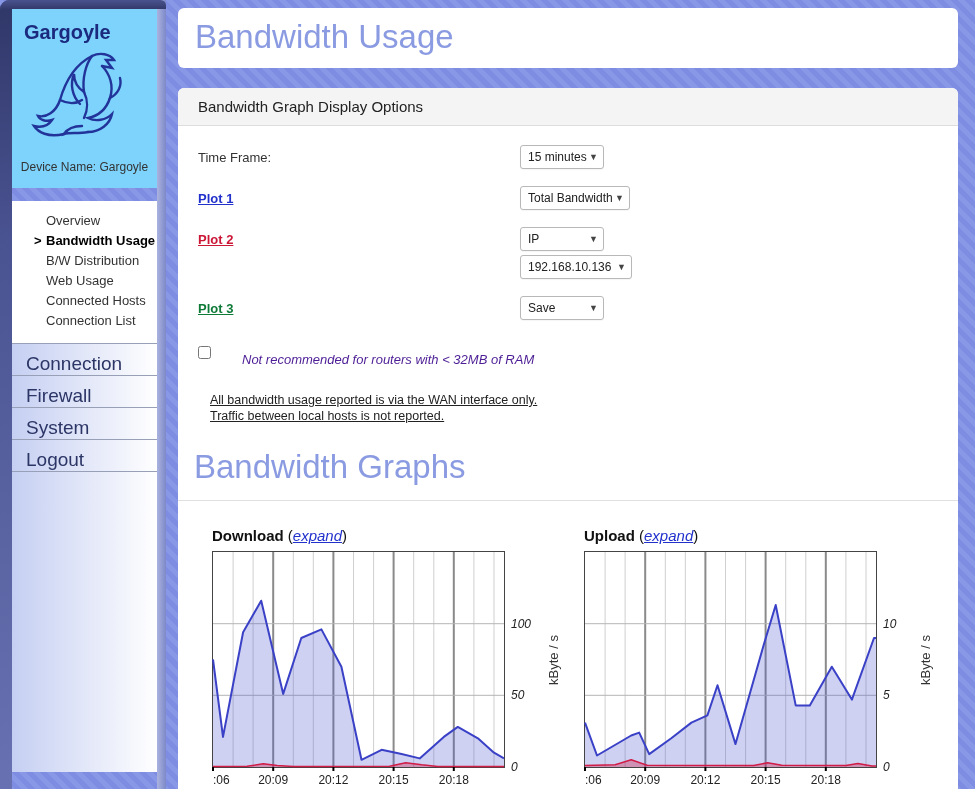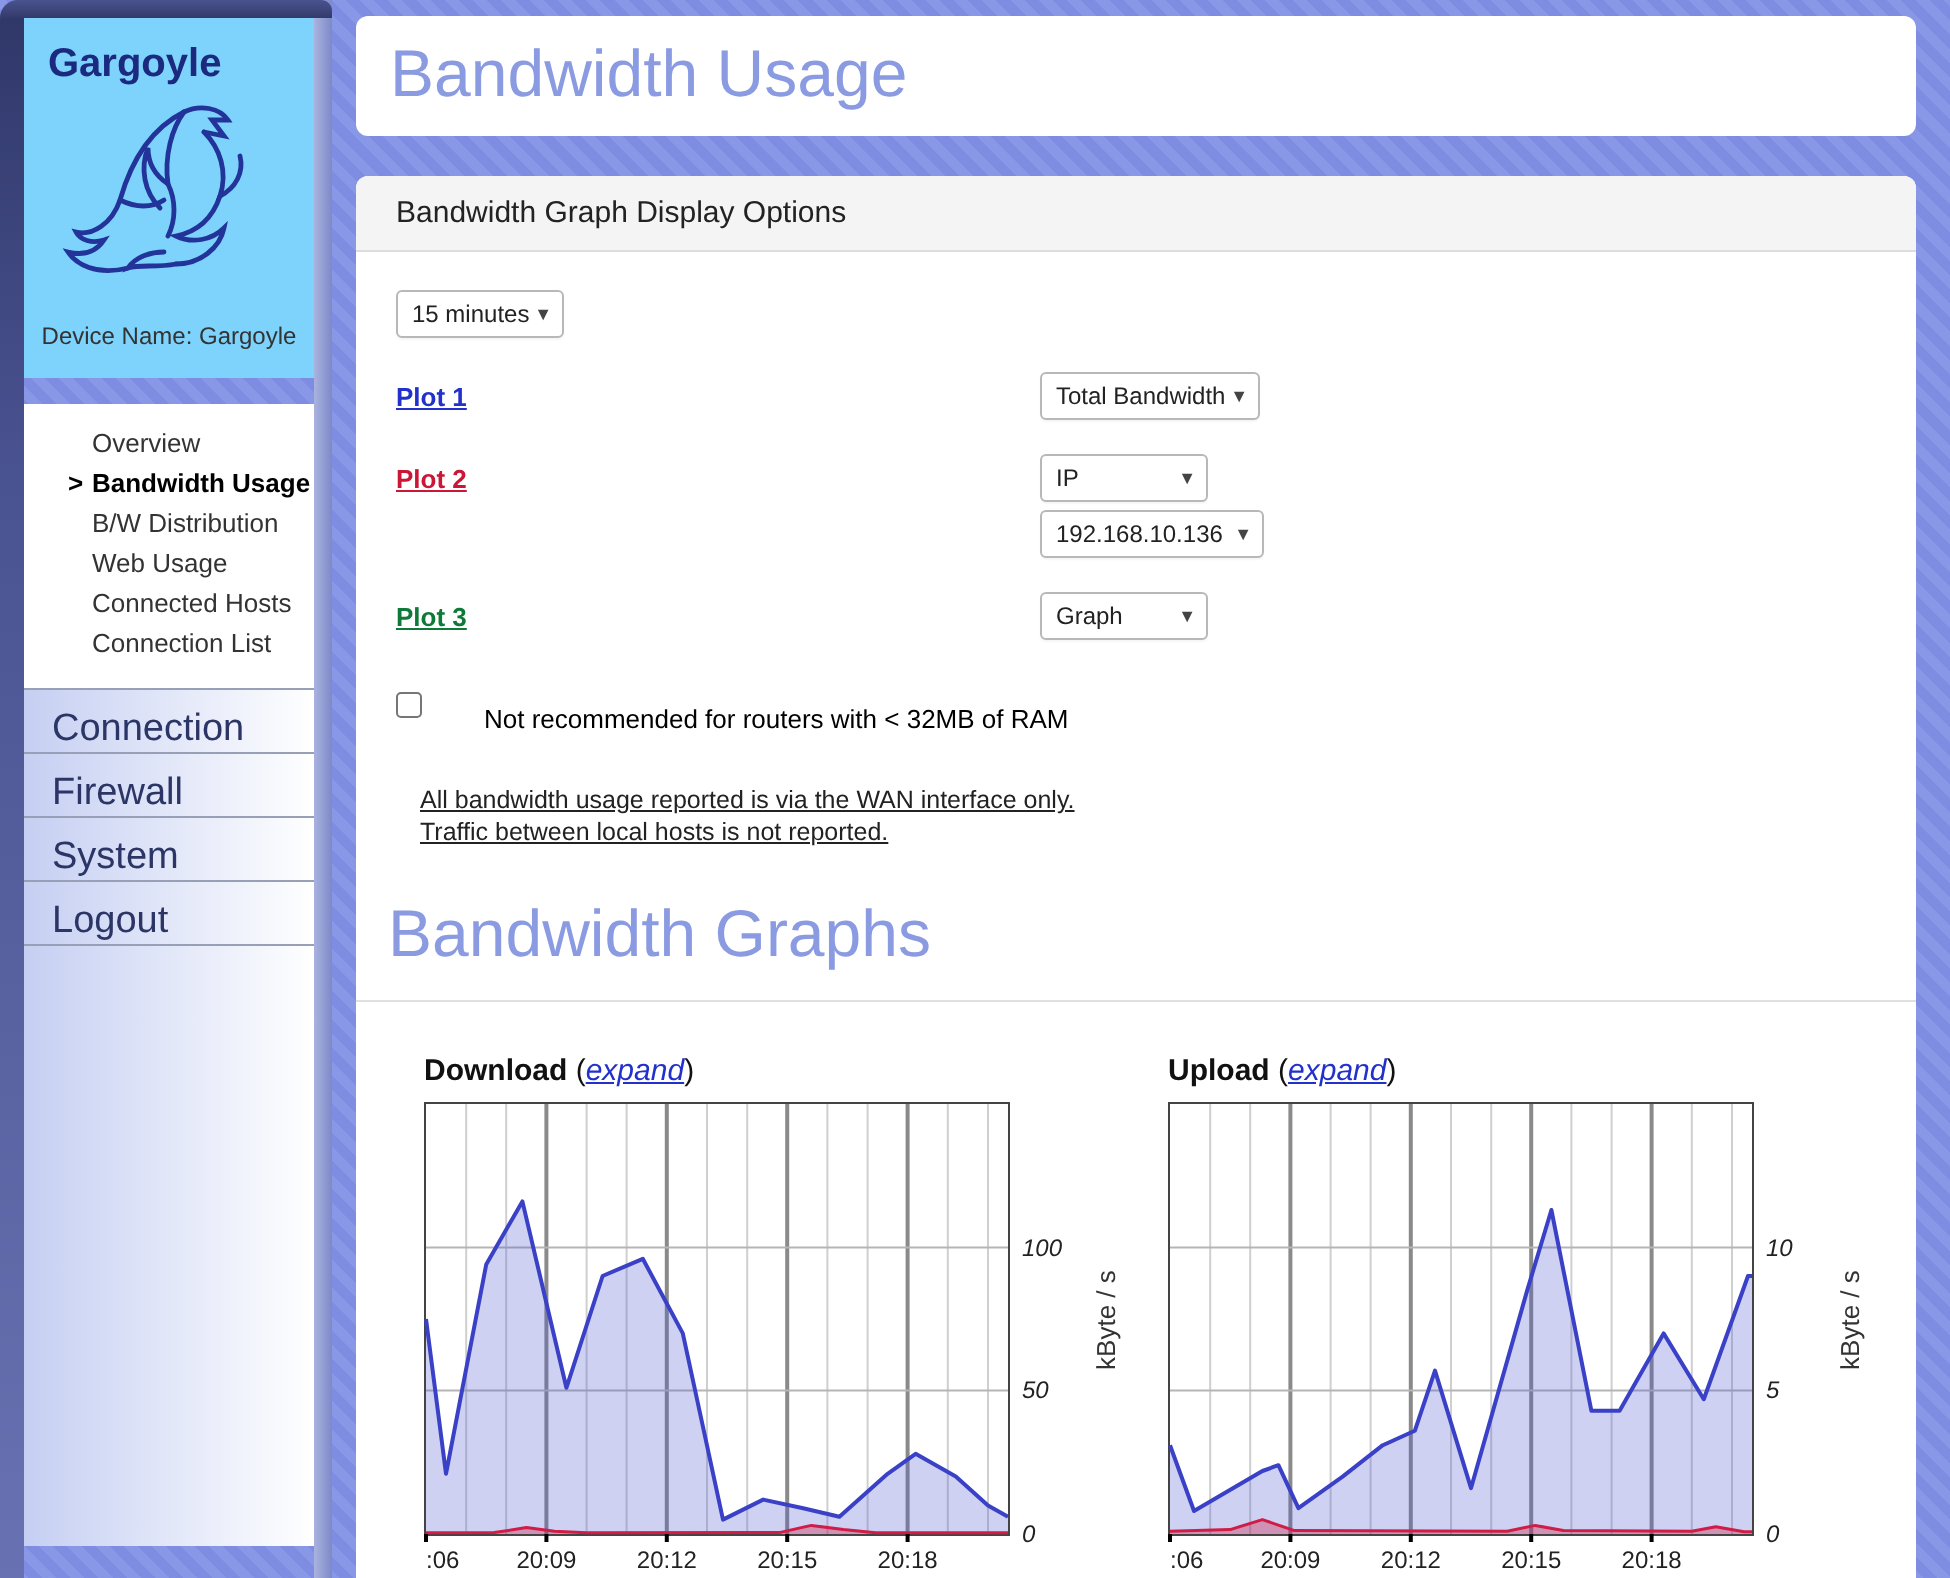--- a/index.html
+++ b/index.html
@@ -56,21 +56,21 @@
   .select-stack { display: flex; flex-direction: column; gap: 4px; }
   .fake-select { position: relative; height: 24px; border: 1px solid #b8b8b8; border-radius: 3px;
     background: #fff; font-size: 12px; color: #222; padding: 4px 18px 12px 7px; cursor: pointer;
     box-shadow: 0 1px 1px rgba(0,0,0,0.04); white-space: nowrap; }
   .fake-select .arrow { position: absolute; right: 5px; top: 6px; font-size: 9px; color: #444; }
 
   .checkbox-row { display: flex; margin: 24px 0 0 0; }
   .checkbox-row input { width: 13px; height: 13px; margin: 2px 0 0 0; }
   .checkbox-texts { margin-left: 31px; }
   .checkbox-label { font-size: 13px; color: #222; }
-  .checkbox-note { font-size: 13px; color: #000000; margin-top: 8px; }
+  .checkbox-note { font-size: 13px; color: #4c1d95; font-style: italic; margin-top: 8px; }
 
   .wan-notice { margin: 25px 0 0 12px; font-size: 12.5px; color: #222; line-height: 16px; text-decoration: underline; }
 
   .graphs-heading { font-size: 33px; font-weight: normal; color: #8b9be2; margin: 24px 0 0 16px; }
   .divider { border: none; border-top: 1px solid #e0e0e0; margin-top: 14px; }
 
   .charts-row { display: flex; padding: 26px 0 0 34px; }
   .chart { width: 372px; }
   .chart-title { font-size: 15px; color: #111; margin-bottom: 7px; }
   .chart-title .ct-name { font-weight: bold; }
@@ -134,20 +134,21 @@
 
 <div class="header-box">
   <div class="page-title">Bandwidth Usage</div>
 </div>
 
 <div class="main-panel">
   <div class="panel-header">Bandwidth Graph Display Options</div>
 
   <div class="form-area">
     <div class="form-row">
+      <div class="form-label">Time Frame:</div>
       <div class="select-stack">
         <div class="fake-select" style="width:84px">
           <span>15 minutes</span>
           <span class="arrow">▼</span>
         </div>
       </div>
     </div>
 
     <div id="plot-rows">
         <div class="form-row">
@@ -159,21 +160,21 @@
         <div class="form-row">
           <div class="form-label"><a class="plot-link" style="color: rgb(204, 22, 54);">Plot 2</a></div>
           <div class="select-stack">
             <div class="fake-select" style="width: 84px;"><span>IP</span><span class="arrow">▼</span></div>
             <div class="fake-select" style="width: 112px;"><span>192.168.10.136</span><span class="arrow">▼</span></div>
           </div>
         </div>
         <div class="form-row">
           <div class="form-label"><a class="plot-link" style="color: rgb(15, 122, 56);">Plot 3</a></div>
           <div class="select-stack">
-            <div class="fake-select" style="width: 84px;"><span>Graph</span><span class="arrow">▼</span></div>
+            <div class="fake-select" style="width: 84px;"><span>Save</span><span class="arrow">▼</span></div>
           </div>
         </div>
       </div>
 
     <div class="checkbox-row">
       <input type="checkbox" style="">
       <div class="checkbox-texts">
         <div class="checkbox-note">Not recommended for routers with &lt; 32MB of RAM</div>
       </div>
     </div>

